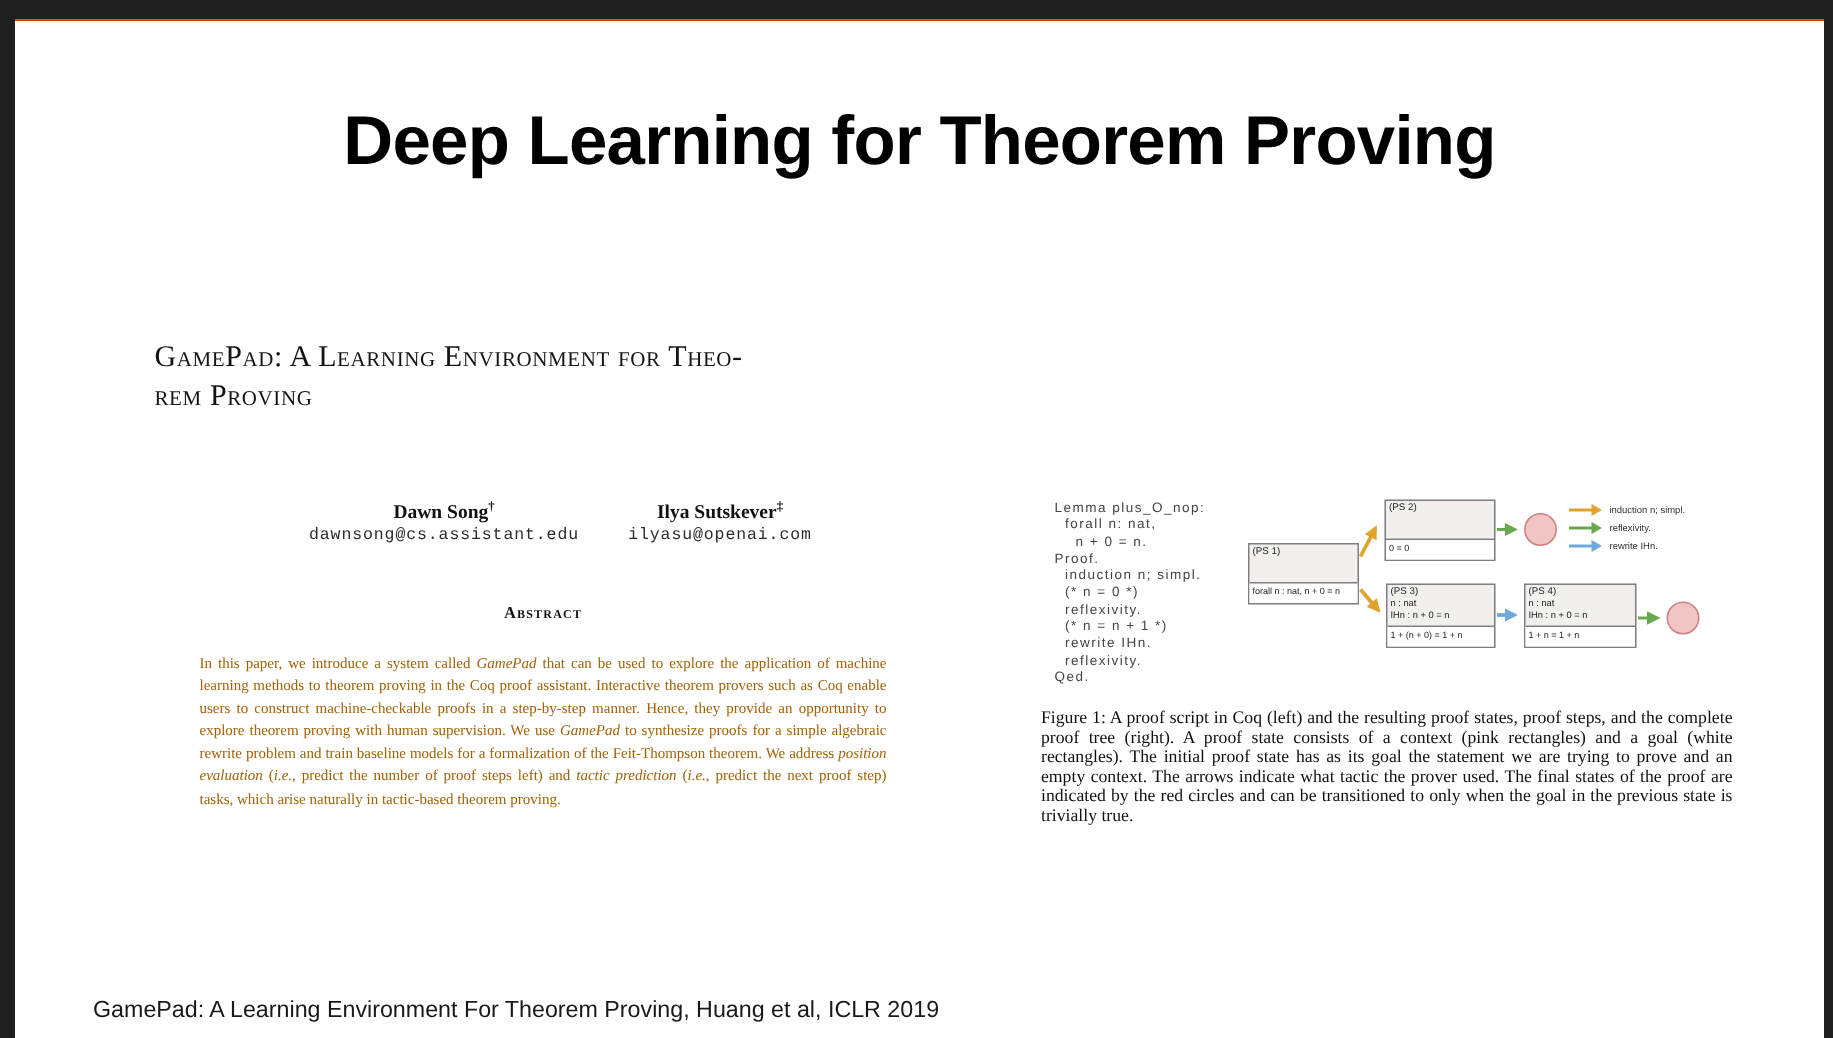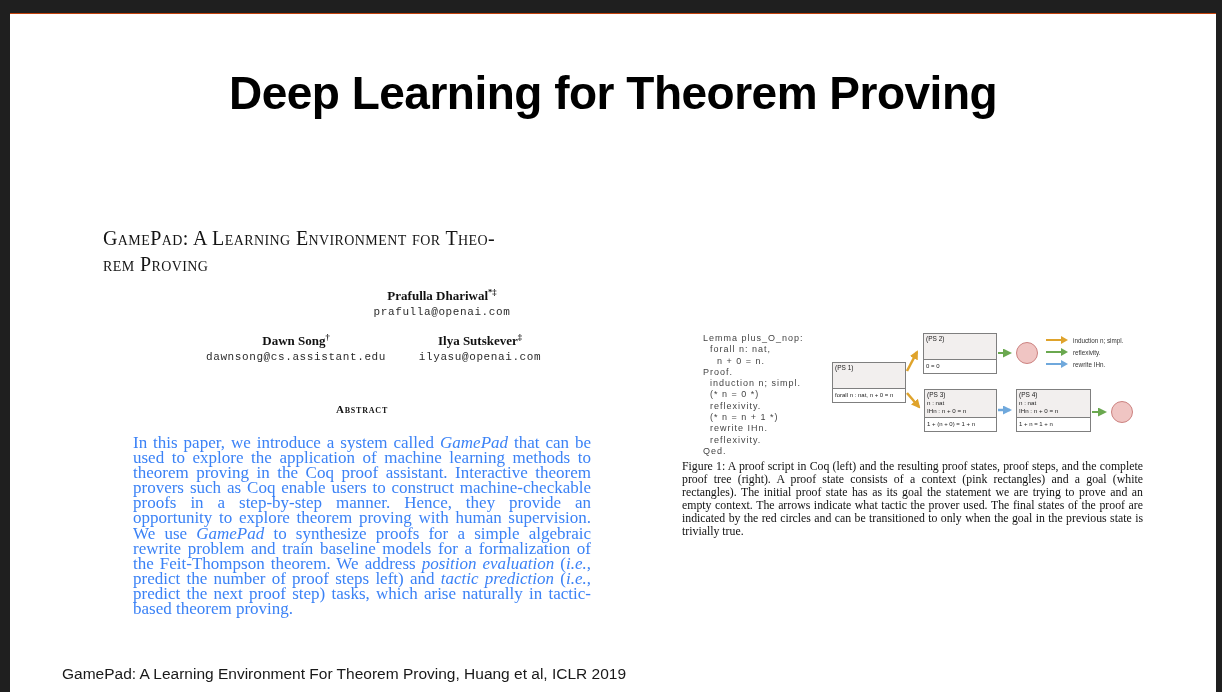--- a/index.html
+++ b/index.html
@@ -45,32 +45,32 @@
     letter-spacing:0.6px; color:#2b2b2b; margin-top:2px;
   }
   .abstract-heading {
     position:absolute; left:123px; top:389px; width:458px; margin:0;
     text-align:center; font-family:"Liberation Serif", serif;
     font-variant:small-caps; font-weight:700; font-size:11px;
     letter-spacing:0.8px; color:#141414;
   }
   .abstract {
     position:absolute; left:123px; top:421px; width:458px; margin:0;
-    font-family:"Liberation Serif", serif; font-size:17px;
-    line-height:15.1px; text-align:justify; color:#3b82f6;
+    font-family:"Liberation Serif", serif; font-size:10px;
+    line-height:15.1px; text-align:justify; color:#a16207;
   }
   
   .coq-code {
     position:absolute; left:677px; top:303px; margin:16px;
     font-family:Liberation Sans, sans-serif; font-size:9px;
     letter-spacing:1px; line-height:11.3px; color:#444;
     white-space:pre;
   }
   .caption {
-    position:absolute; left:672px; top:446px; width:461px; margin:0;
+    position:absolute; left:672px; top:446px; width:461px; margin:12px;
     font-family:"Liberation Serif", serif; font-size:11.8px;
     line-height:12.9px; text-align:justify; color:#101010;
   }
   .diagram { position:absolute; left:820px; top:312px; width:312px; height:112px; }
   .diagram svg.arrows { position:absolute; left:0; top:0; }
   .ps-box {
     position:absolute; border:1px solid #7f7f7f; box-sizing:border-box;
     font-family:"Liberation Sans", sans-serif; color:#222;
   }
   .ps-box.ps1 { left:2px;   top:36px; width:74px; height:41px; }
@@ -109,24 +109,20 @@
   <div class="slide">
 
     <h1 class="slide-title">Deep Learning for Theorem Proving</h1>
 
     <h2 class="paper-title">
       <span>GamePad: A Learning Environment for Theo-</span><br>
       <span>rem Proving</span>
     </h2>
 
     <div class="authors">
-      <div class="author-cell c2r1">
-        <div class="author-name"><span>Prafulla Dhariwal</span><sup>*‡</sup></div>
-        <div class="author-email">prafulla@openai.com</div>
-      </div>
       <div class="author-cell c1r2">
         <div class="author-name"><span>Dawn Song</span><sup>†</sup></div>
         <div class="author-email">dawnsong@cs.assistant.edu</div>
       </div>
       <div class="author-cell c2r2">
         <div class="author-name"><span>Ilya Sutskever</span><sup>‡</sup></div>
         <div class="author-email">ilyasu@openai.com</div>
       </div>
     </div>
 

